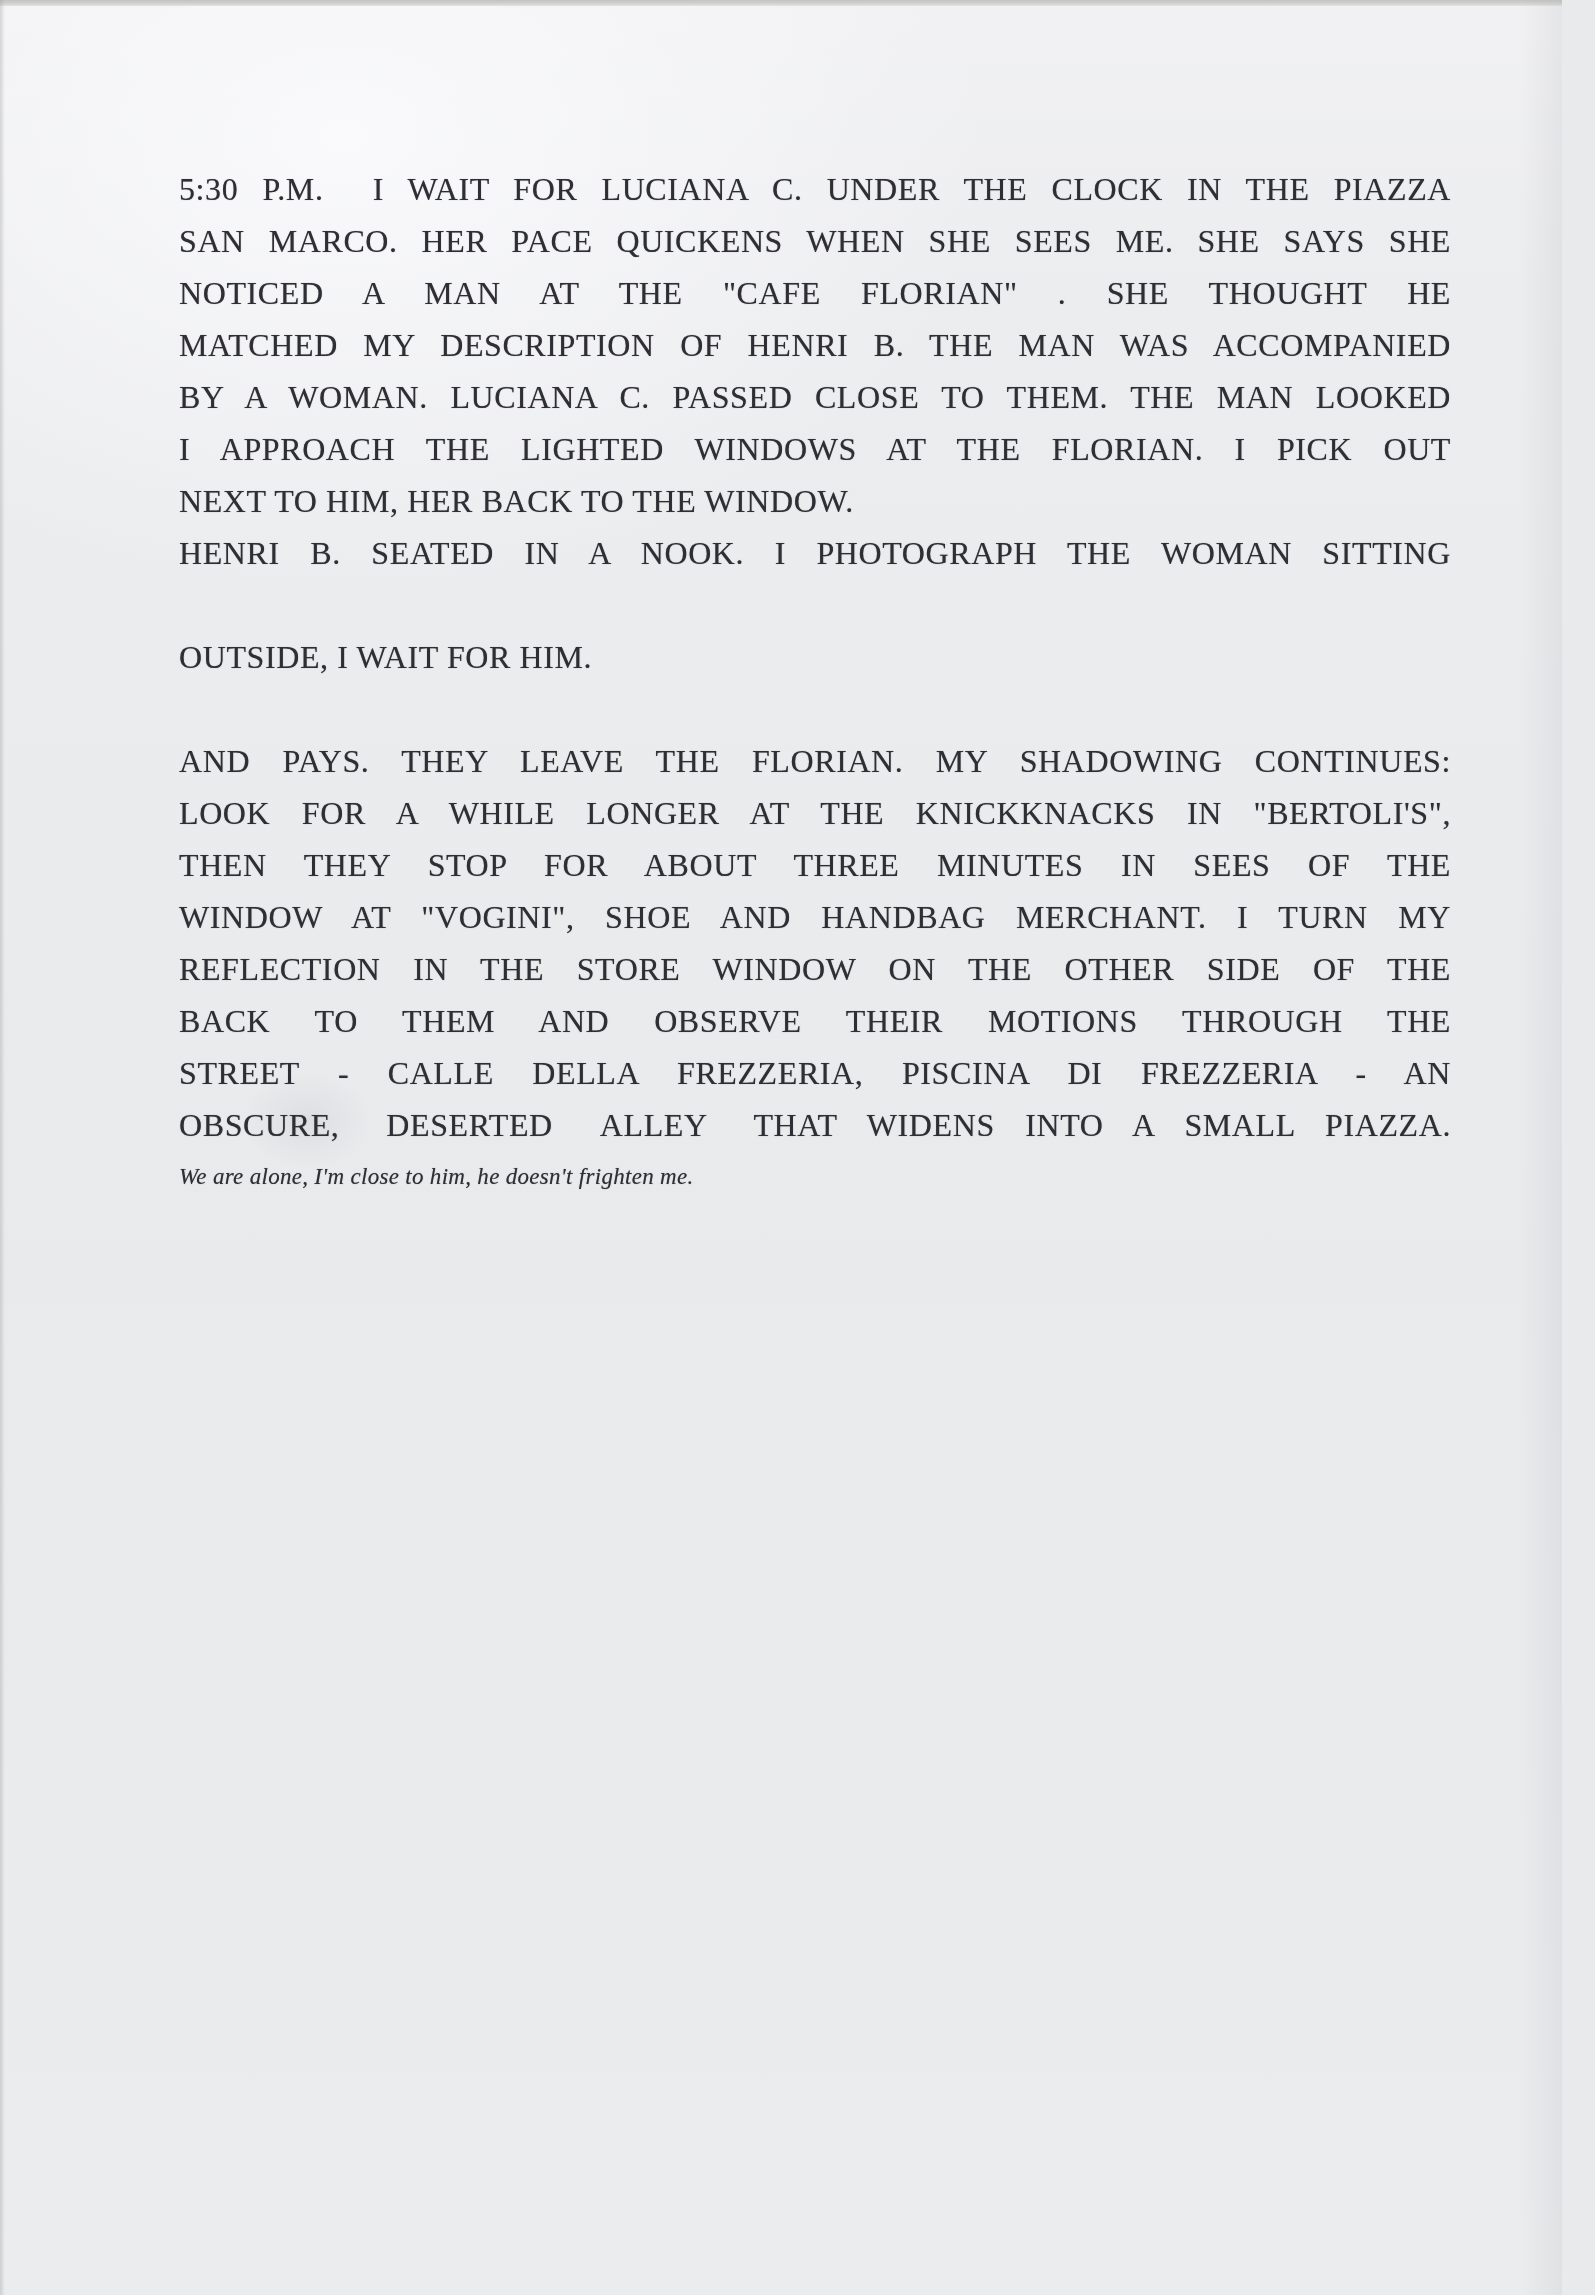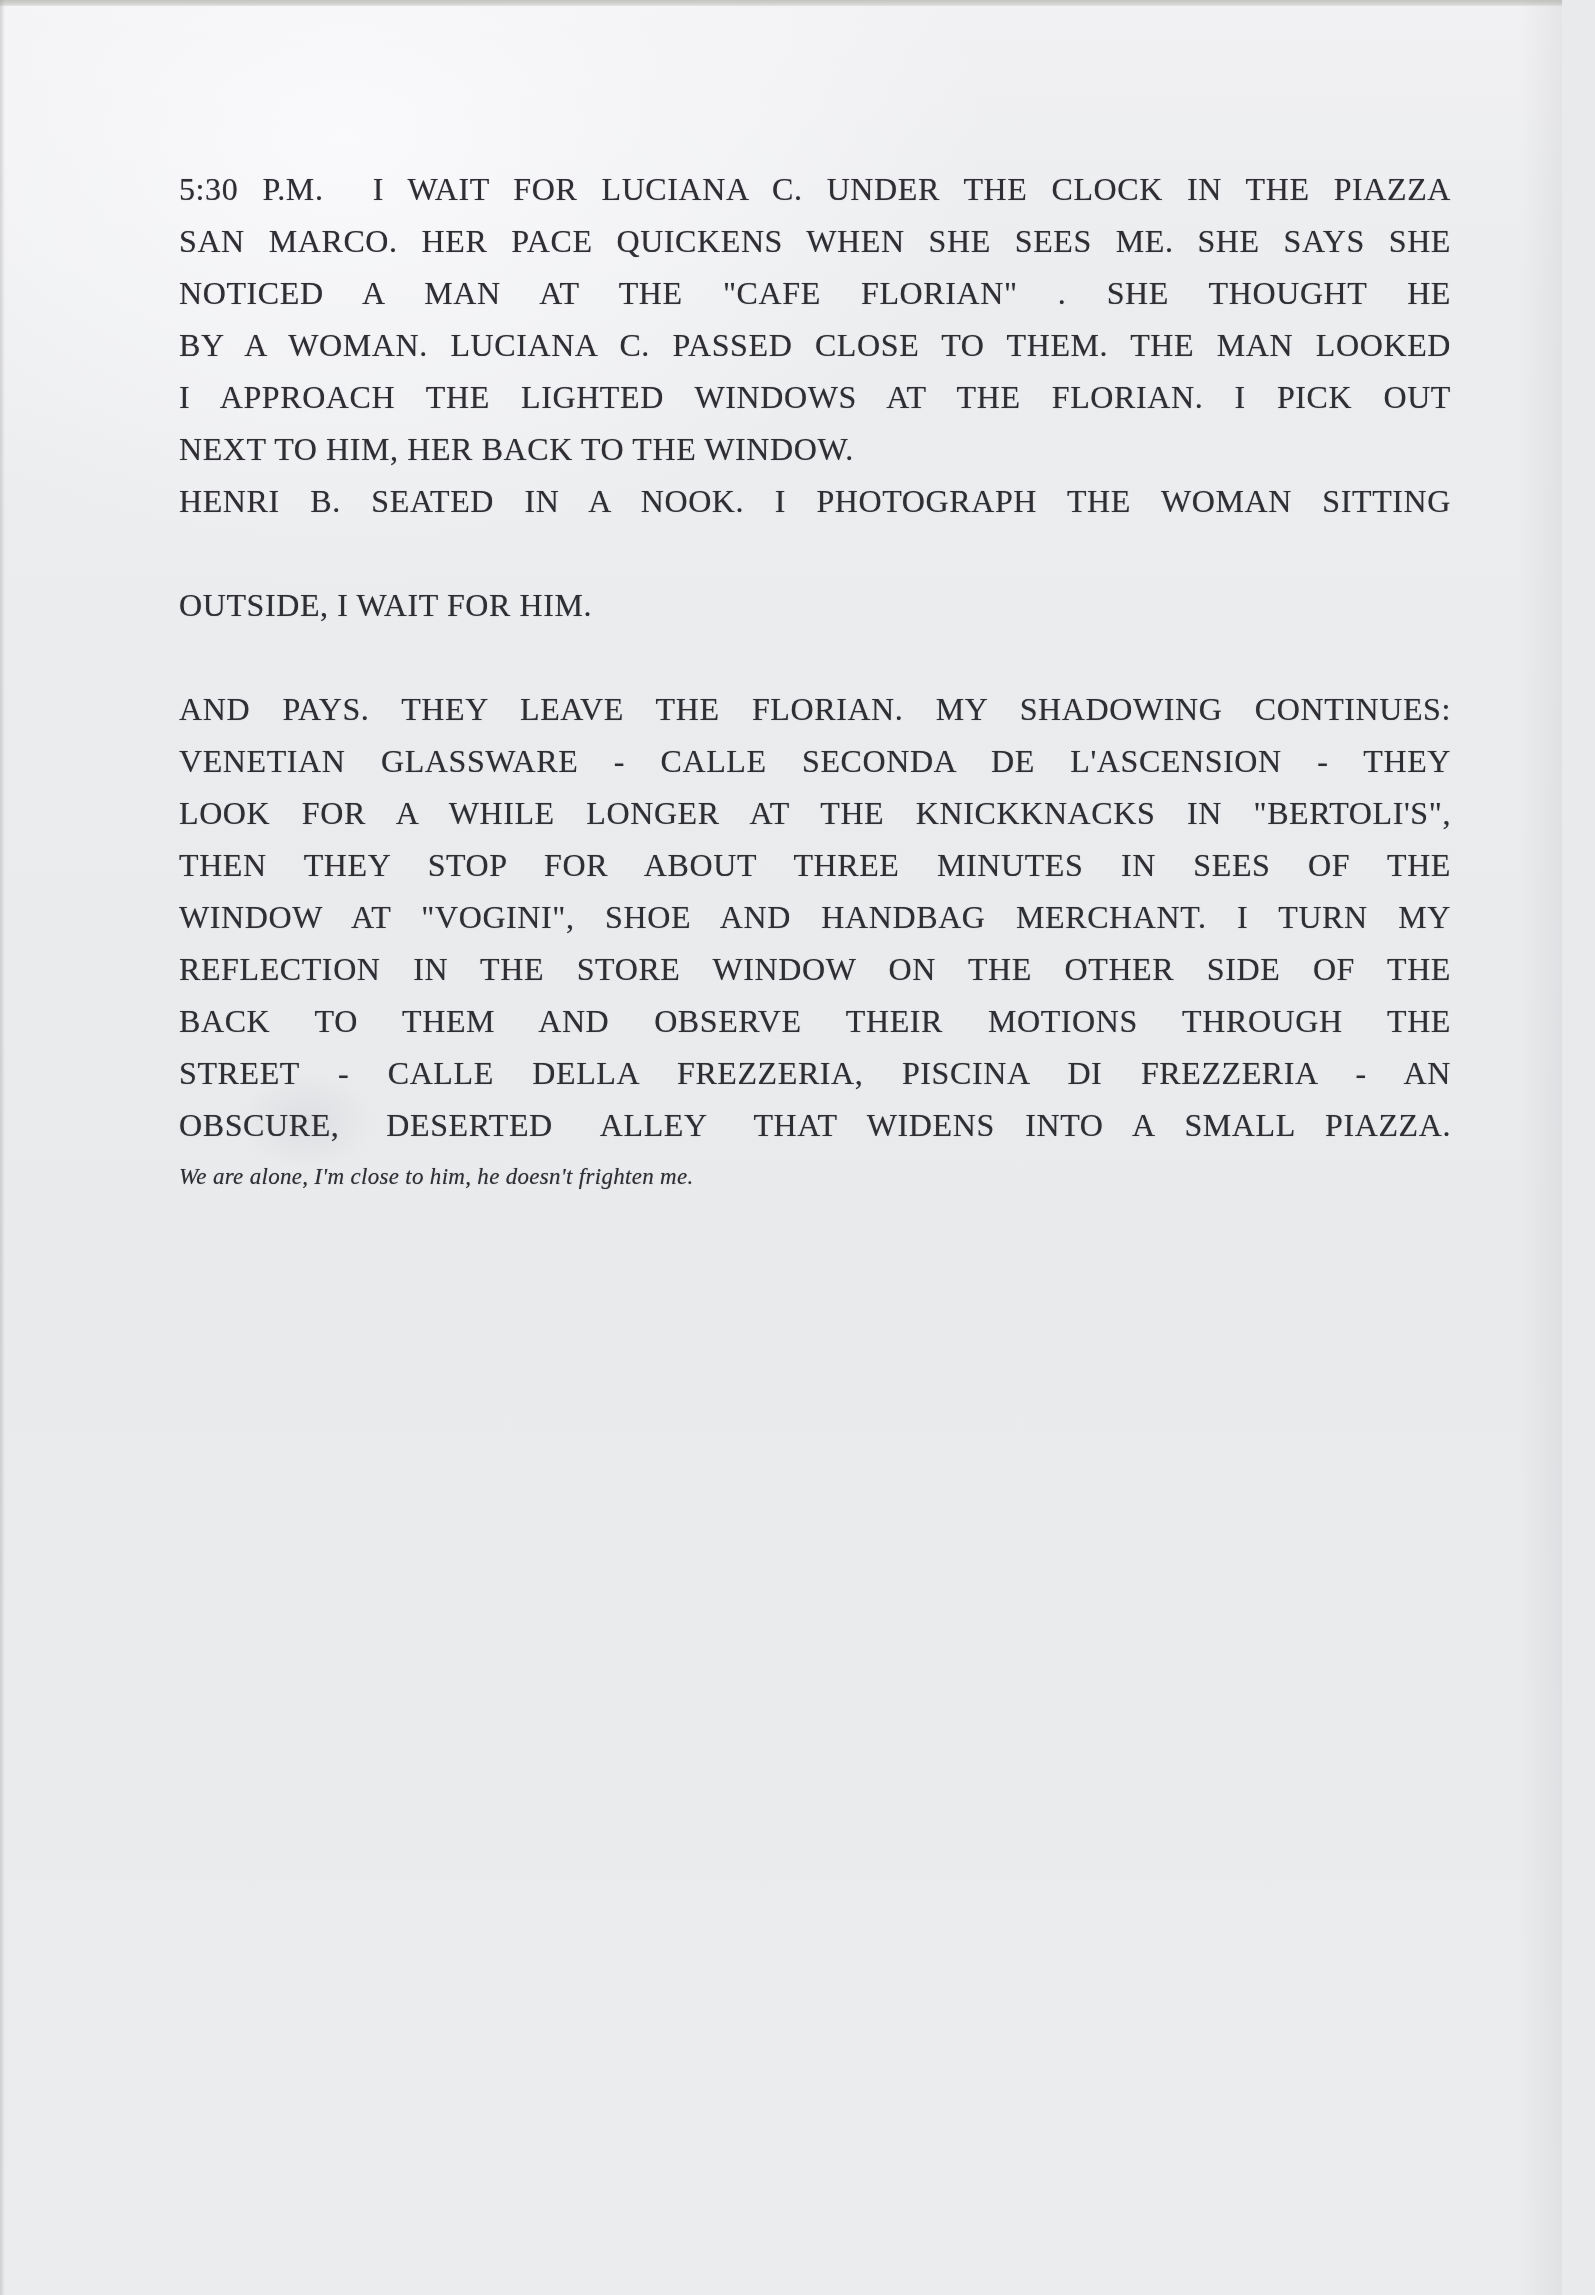--- a/index.html
+++ b/index.html
@@ -47,29 +47,29 @@
 
 <div class="page">
   <div class="edge-top"></div>
   <div class="edge-left"></div>
   <div class="edge-right"></div>
   <div class="smudge"></div>
   <div class="text-block">
       <div class="line j">5:30 P.M.  I WAIT FOR LUCIANA C. UNDER THE CLOCK IN THE PIAZZA</div>
       <div class="line j">SAN MARCO. HER PACE QUICKENS WHEN SHE SEES ME. SHE SAYS SHE</div>
       <div class="line j">NOTICED A MAN AT THE "CAFE FLORIAN" . SHE THOUGHT HE</div>
+      <div class="line j">MATCHED MY DESCRIPTION OF HENRI B. THE MAN WAS ACCOMPANIED</div>
       <div class="line j">BY A WOMAN. LUCIANA C. PASSED CLOSE TO THEM. THE MAN LOOKED</div>
       <div class="line j">I APPROACH THE LIGHTED WINDOWS AT THE FLORIAN. I PICK OUT</div>
       <div class="line">NEXT TO HIM, HER BACK TO THE WINDOW.</div>
       <div class="line j">HENRI B. SEATED IN A NOOK. I PHOTOGRAPH THE WOMAN SITTING</div>
       <div class="line b">&nbsp;</div>
       <div class="line">OUTSIDE, I WAIT FOR HIM.</div>
       <div class="line b">&nbsp;</div>
       <div class="line j">AND PAYS. THEY LEAVE THE FLORIAN. MY SHADOWING CONTINUES:</div>
-      <div class="line j">VENETIAN GLASSWARE - CALLE SECONDA DE L'ASCENSION - THEY</div>
       <div class="line j">LOOK FOR A WHILE LONGER AT THE KNICKKNACKS IN "BERTOLI'S",</div>
       <div class="line j">THEN THEY STOP FOR ABOUT THREE MINUTES IN SEES OF THE</div>
       <div class="line j">WINDOW AT "VOGINI", SHOE AND HANDBAG MERCHANT. I TURN MY</div>
       <div class="line j">REFLECTION IN THE STORE WINDOW ON THE OTHER SIDE OF THE</div>
       <div class="line j">BACK TO THEM AND OBSERVE THEIR MOTIONS THROUGH THE</div>
       <div class="line j">STREET - CALLE DELLA FREZZERIA, PISCINA DI FREZZERIA - AN</div>
       <div class="line j">OBSCURE,  DESERTED  ALLEY  THAT WIDENS INTO A SMALL PIAZZA.</div>
       <div class="line i">We are alone, I'm close to him, he doesn't frighten me.</div>
     </div>
 </div>

